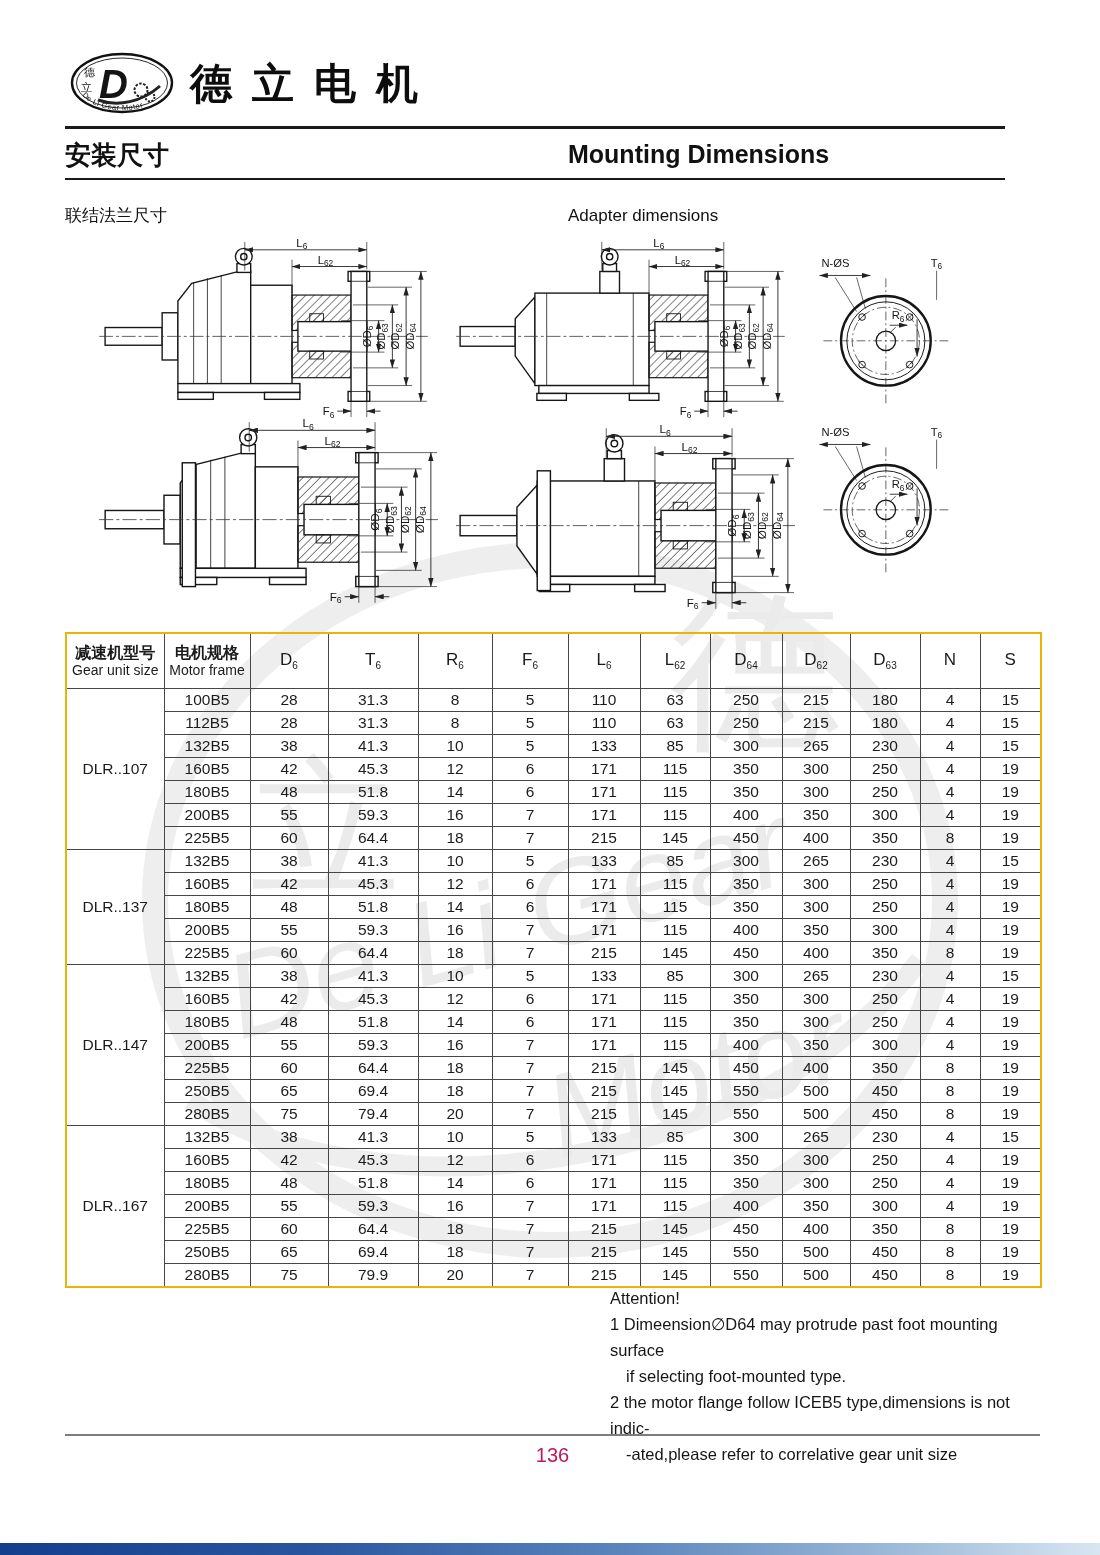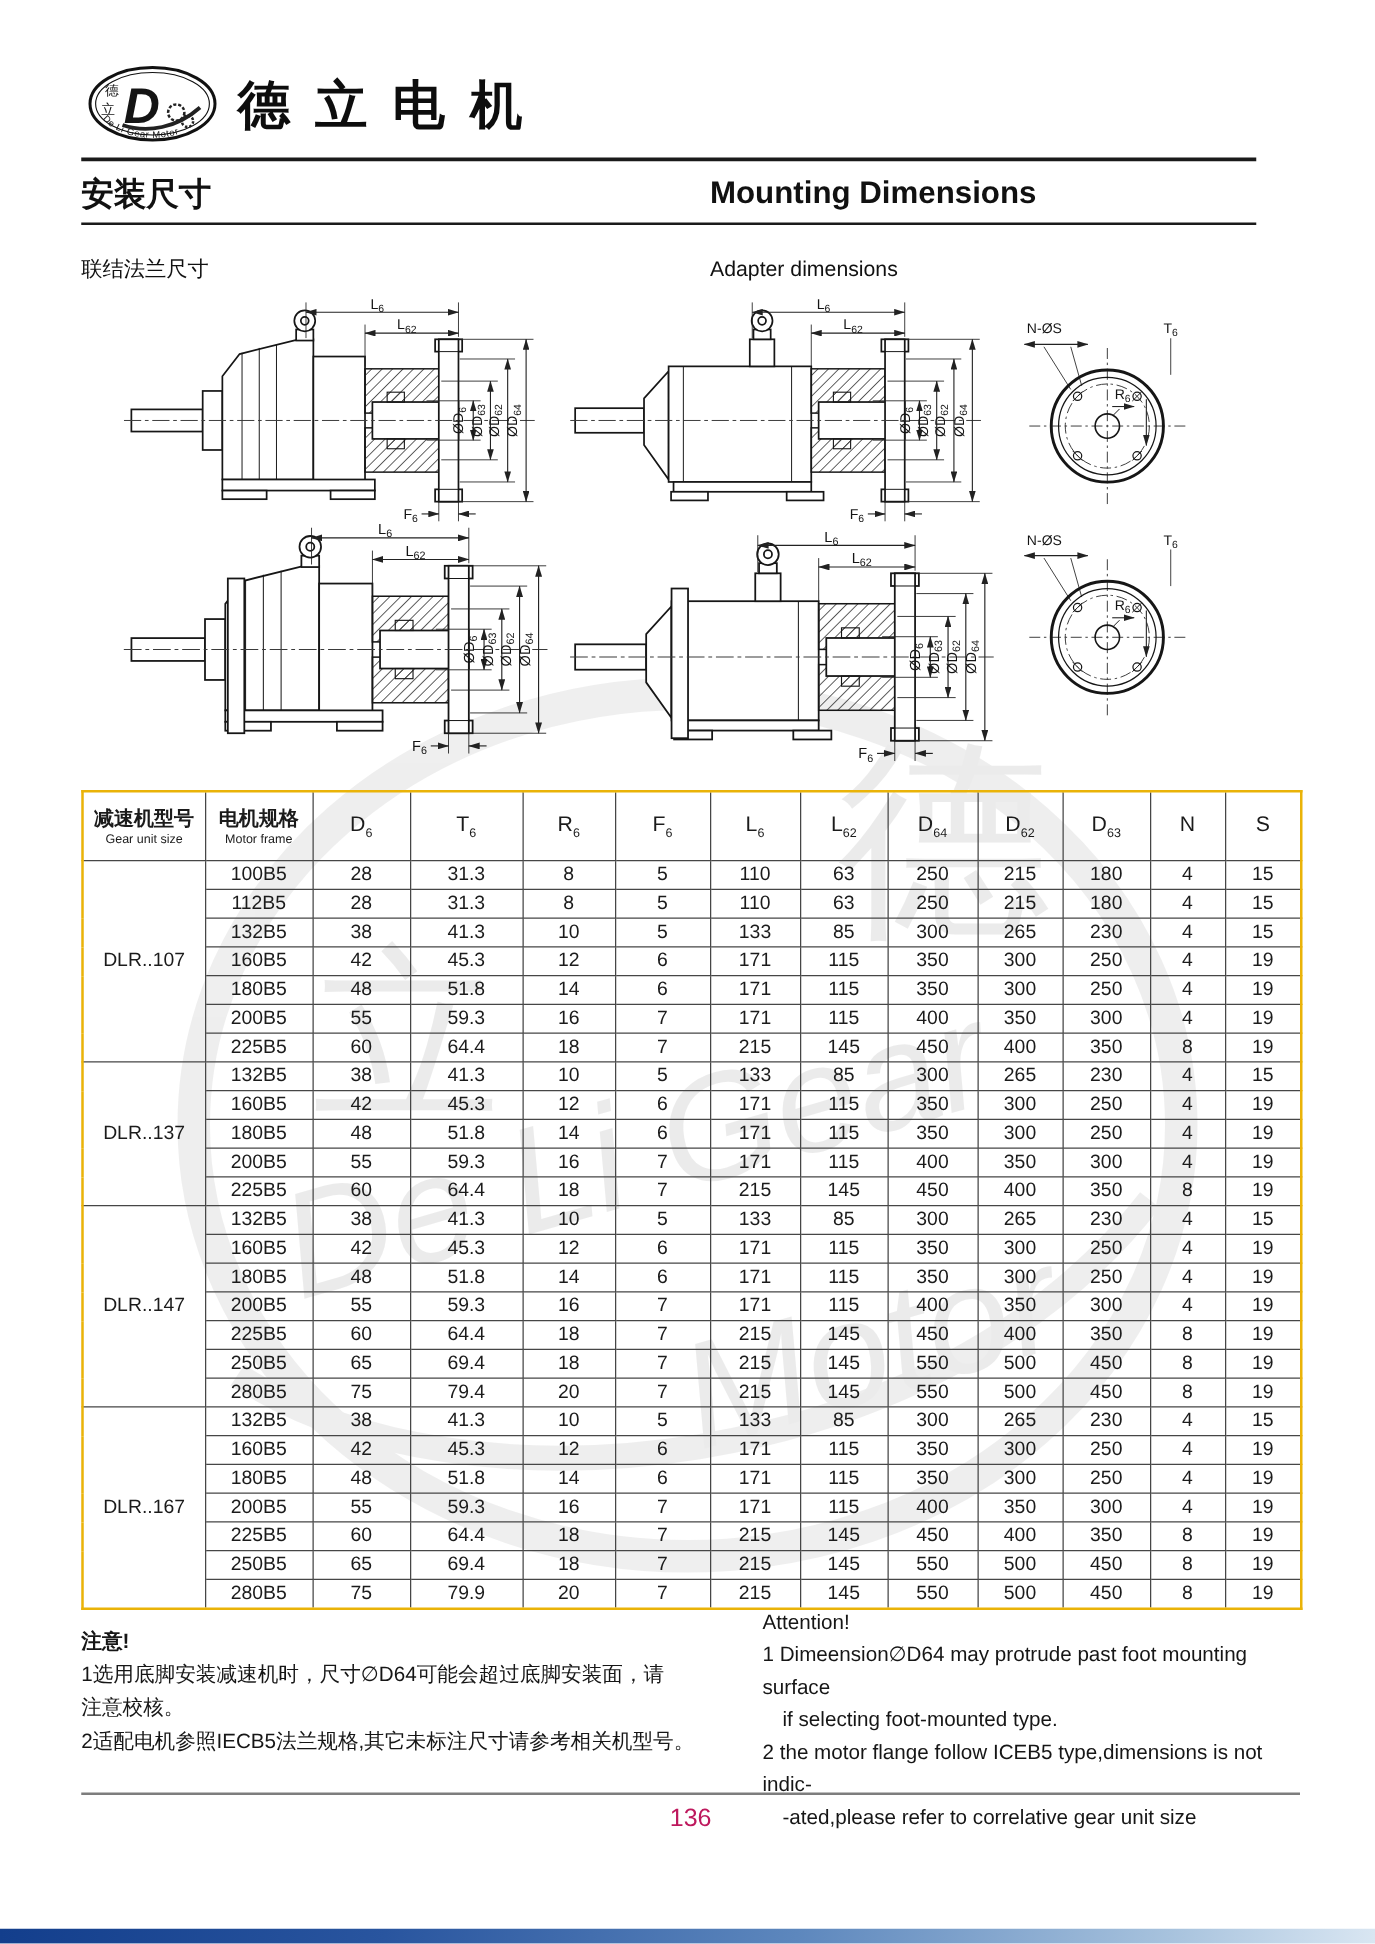--- a/index.html
+++ b/index.html
@@ -43,21 +43,21 @@
   
   .dim-table { border-collapse:collapse; table-layout:fixed; width:975px;
                border:2px solid #eab308; background:transparent; }
   .dim-table th, .dim-table td {
     border:1px solid #464646; text-align:center; vertical-align:middle;
     padding:0; color:#1b1b1b;
   }
   .dim-table thead th { height:54px; font-weight:normal; font-size:17px; }
   .dim-table tbody td { height:22px; font-size:15.5px; }
   .hd-cn { font-size:16px; font-weight:bold; line-height:1.25; }
-  .hd-en { font-size:10px; font-weight:normal; line-height:1.1; }
+  .hd-en { font-size:14px; font-weight:normal; line-height:1.1; }
   .dim-table sub { font-size:10px; }
   .gear-cell { font-size:16px; }
 
   
   .note-line { font-size:16.5px; line-height:1.62; color:#161616; }
   .note-line.en { line-height:1.58; }
   .note-bold { font-weight:bold; }
   .indent1 { padding-left:16px; }
 
   .page-num { font-size:20px; text-align:center; color:#be185d; }
@@ -654,26 +654,20 @@
           <td>145</td>
           <td>550</td>
           <td>500</td>
           <td>450</td>
           <td>8</td>
           <td>19</td>
         </tr>
       </tbody>
   </table>
 
-  <div class="abs" style="left:65px;top:1300px;width:500px">
-    <div class="note-line note-bold">注意!</div>
-    <div class="note-line">1选用底脚安装减速机时，尺寸∅D64可能会超过底脚安装面，请</div>
-    <div class="note-line">注意校核。</div>
-    <div class="note-line">2适配电机参照IECB5法兰规格,其它未标注尺寸请参考相关机型号。</div>
-  </div>
   <div class="abs" style="left:610px;top:1285px;width:440px">
     <div class="note-line en">Attention!</div>
     <div class="note-line en">1 Dimeension∅D64 may protrude past foot mounting surface</div>
     <div class="note-line en indent1">if selecting foot-mounted type.</div>
     <div class="note-line en">2 the motor flange follow ICEB5 type,dimensions is not indic-</div>
     <div class="note-line en indent1">-ated,please refer to correlative gear unit size</div>
   </div>
 
   <div class="abs rule-gray" style="left:65px;top:1434px;width:975px;height:2px"></div>
   <div class="abs page-num" style="left:65px;top:1444px;width:975px">136</div>

